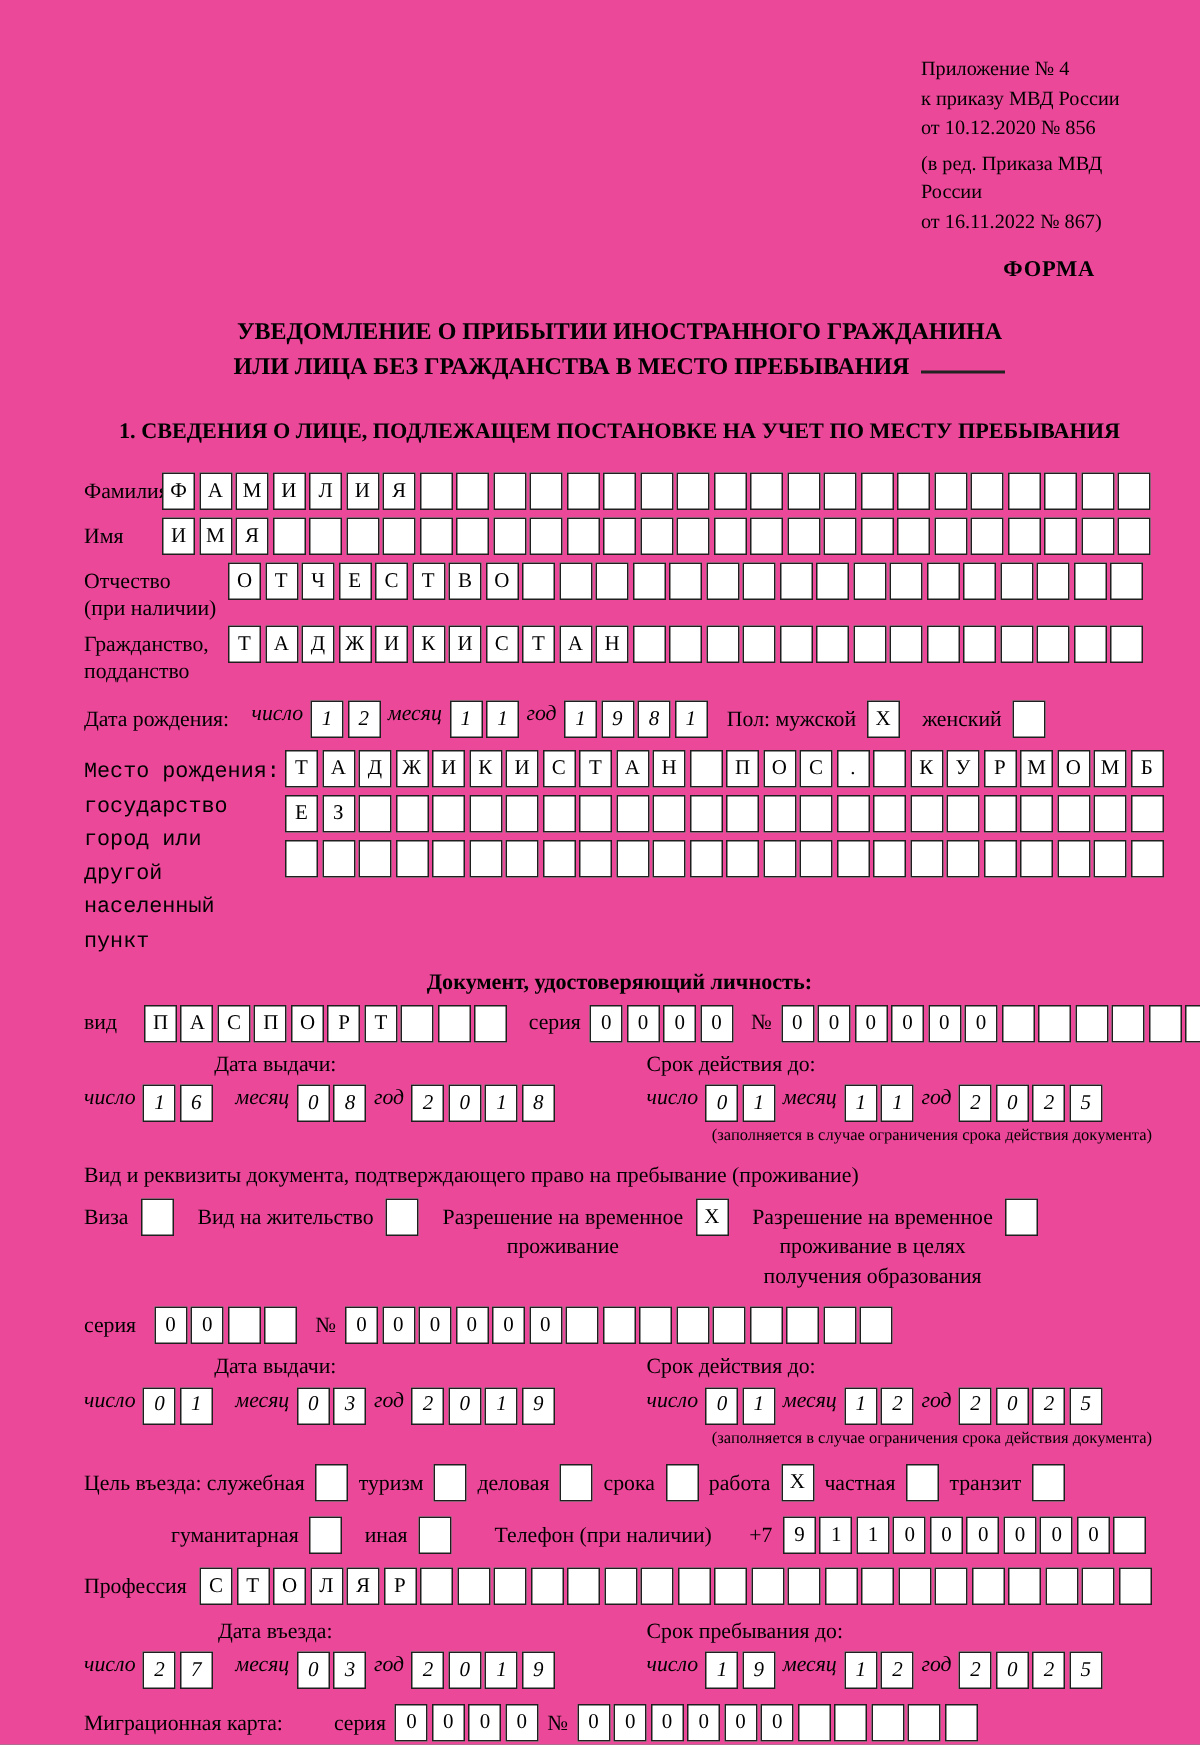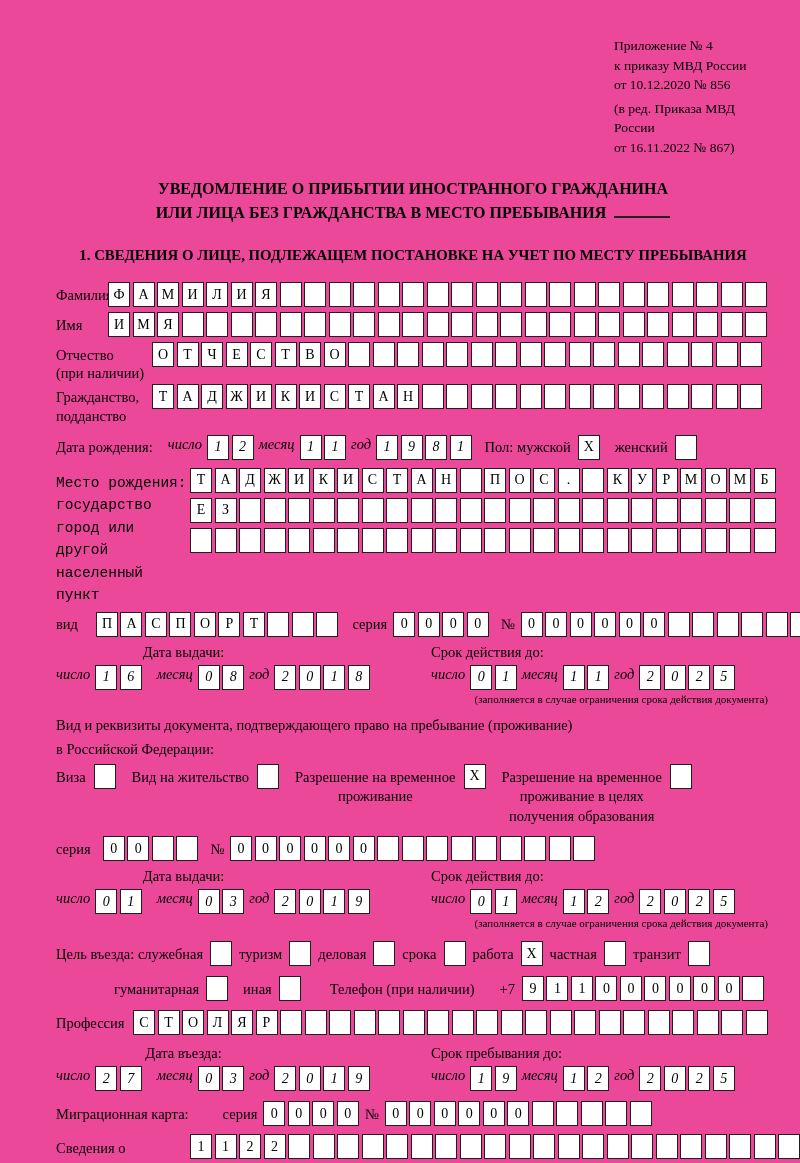--- a/index.html
+++ b/index.html
@@ -55,20 +55,21 @@
 
   <div class="appendix">
     <div>Приложение № 4</div>
     <div>к приказу МВД России</div>
     <div>от 10.12.2020 № 856</div>
     <div class="gap"></div>
     <div>(в ред. Приказа МВД России</div>
     <div>от 16.11.2022 № 867)</div>
   </div>
 
+  <div class="forma">ФОРМА</div>
 
   <div class="title">
     <div>УВЕДОМЛЕНИЕ О ПРИБЫТИИ ИНОСТРАННОГО ГРАЖДАНИНА</div>
     <div>
       <span>ИЛИ ЛИЦА БЕЗ ГРАЖДАНСТВА В МЕСТО ПРЕБЫВАНИЯ</span><span class="uline"></span>
     </div>
   </div>
 
   <div class="sec-heading">1. СВЕДЕНИЯ О ЛИЦЕ, ПОДЛЕЖАЩЕМ ПОСТАНОВКЕ НА УЧЕТ ПО МЕСТУ ПРЕБЫВАНИЯ</div>
 
@@ -319,20 +320,21 @@
           <span class="cell"></span>
           <span class="cell"></span>
           <span class="cell"></span>
           <span class="cell"></span>
           <span class="cell"></span>
           <span class="cell"></span>
         </span>
     </span>
   </div>
 
+  <div class="center-bold">Документ, удостоверяющий личность:</div>
 
   <div class="row" style="align-items:center;gap:6px;">
     <span class="lbl" style="padding-top:0;margin-right:12px;">вид</span>
     <span class="cells">
         <span class="cell">П</span>
         <span class="cell">А</span>
         <span class="cell">С</span>
         <span class="cell">П</span>
         <span class="cell">О</span>
         <span class="cell">Р</span>
@@ -411,21 +413,20 @@
             <span class="cell">2</span>
             <span class="cell">5</span>
           </span>
       </span>
     </span>
   </div>
 
   <div class="note">(заполняется в случае ограничения срока действия документа)</div>
 
   <div class="plain">Вид и реквизиты документа, подтверждающего право на пребывание (проживание)</div>
-  <div style="margin-top:5px;">в Российской Федерации:</div>
 
   <div class="cb-row">
     <span class="cb-item">
       <span class="txt">Виза</span>
       <span class="cells">
           <span class="cell"></span>
         </span>
     </span>
     <span class="cb-item">
       <span class="txt">Вид на жительство</span>

